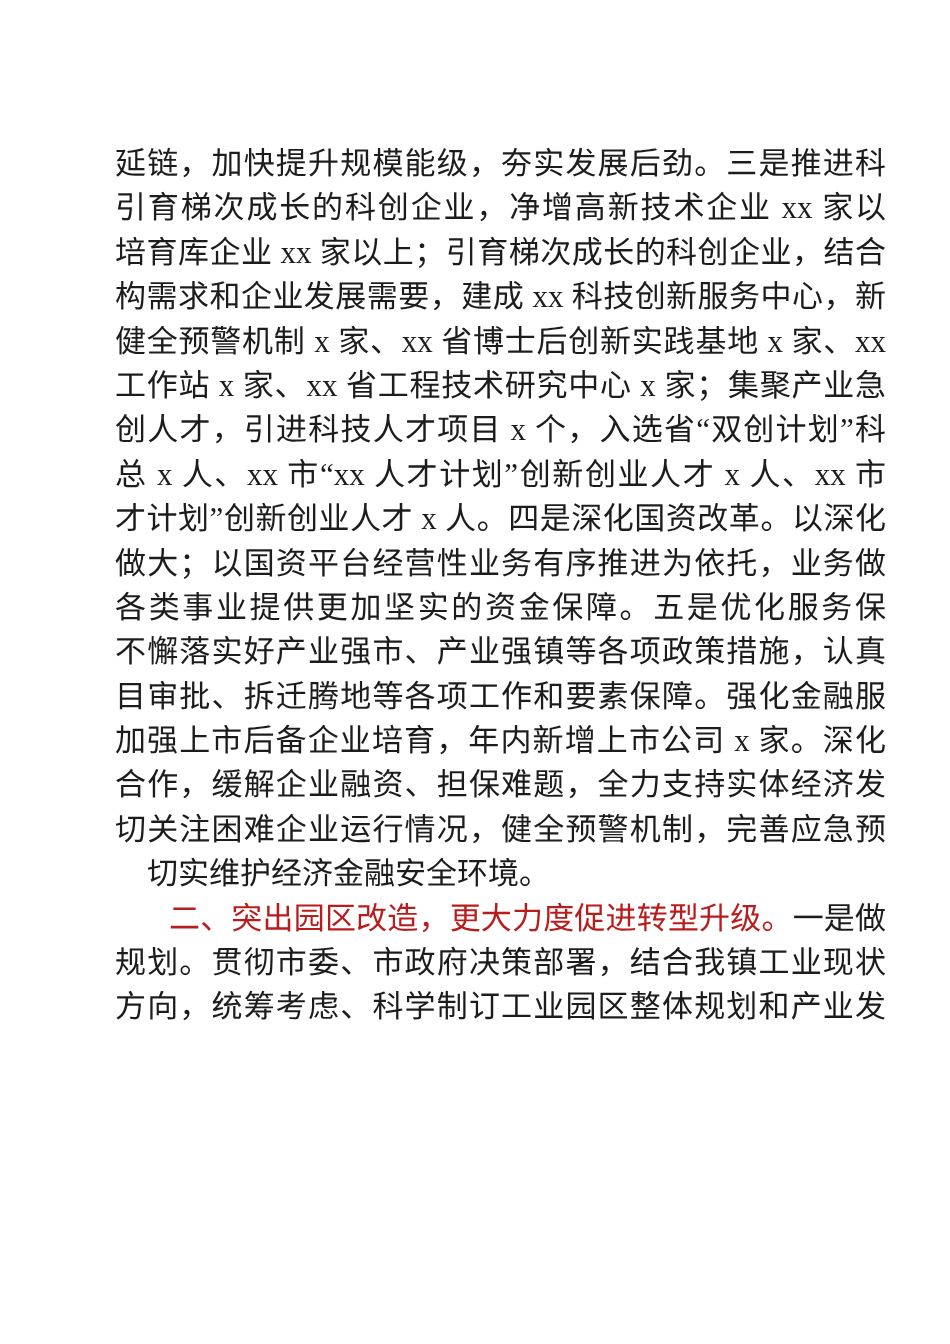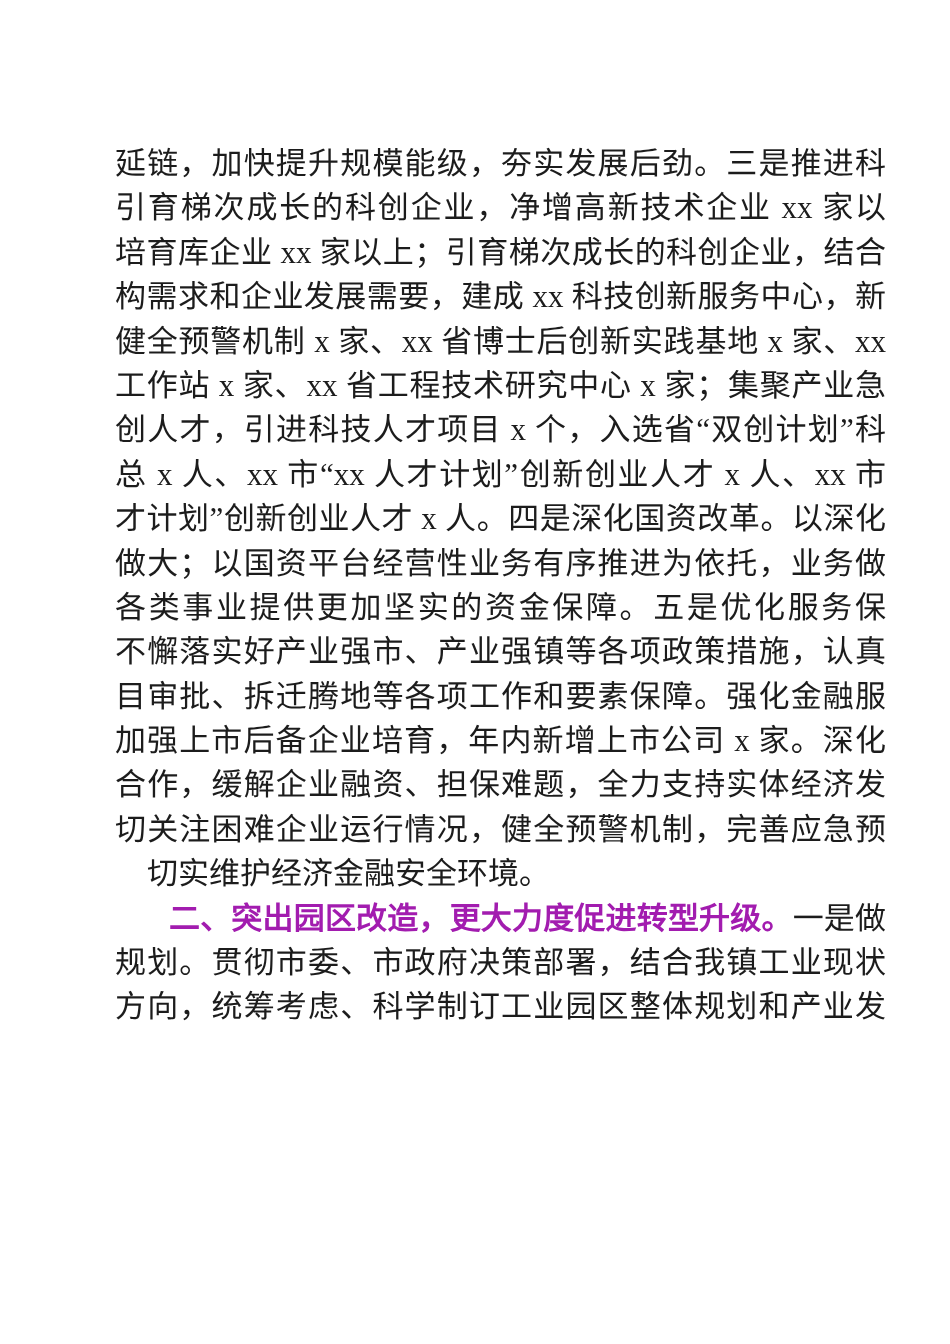--- a/index.html
+++ b/index.html
@@ -33,22 +33,22 @@
   .para-last-left .line:last-child {
     text-align-last: left;
     margin-left: 32px;
   }
   .line.indent-2em {
     padding-left: 54px;
     width: 717px;
   }
   .bold-lead {
     font-family: "Liberation Sans", "DejaVu Sans", sans-serif;
-    font-weight: 700;
-    color: #a21caf;
+    font-weight: 400;
+    color: #b91c1c;
   }
 </style>
 </head>
 <body>
 
 <div class="page">
   <div class="text-column">
 
     <div class="para para-last-left">
       <div class="line">延链，加快提升规模能级，夯实发展后劲。三是推进科技创新。</div>

